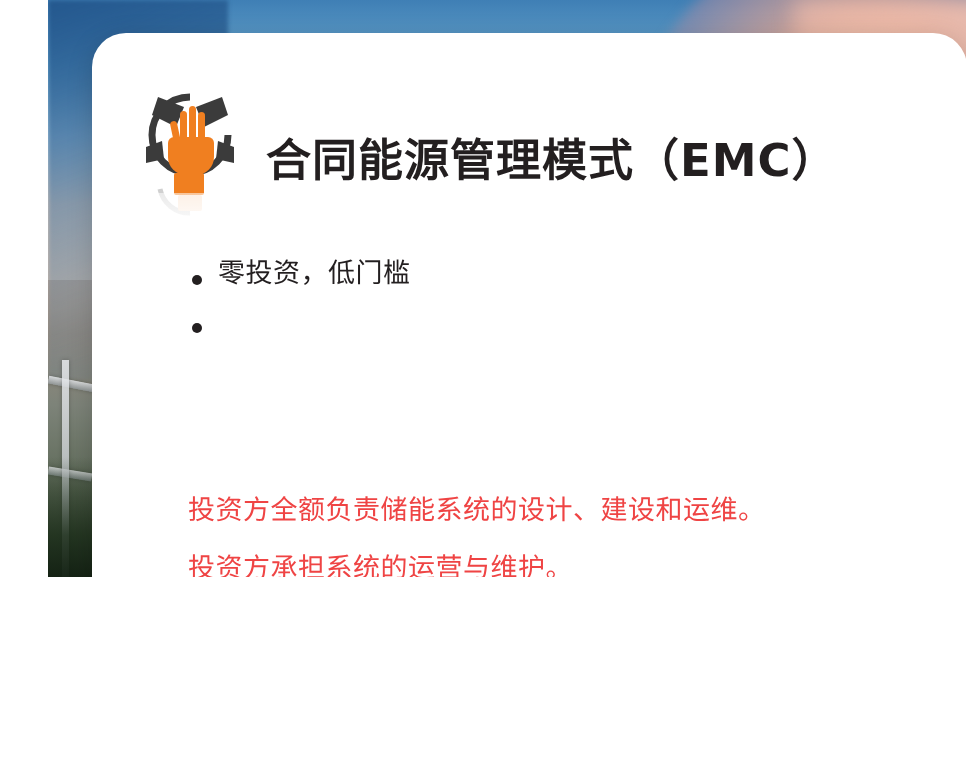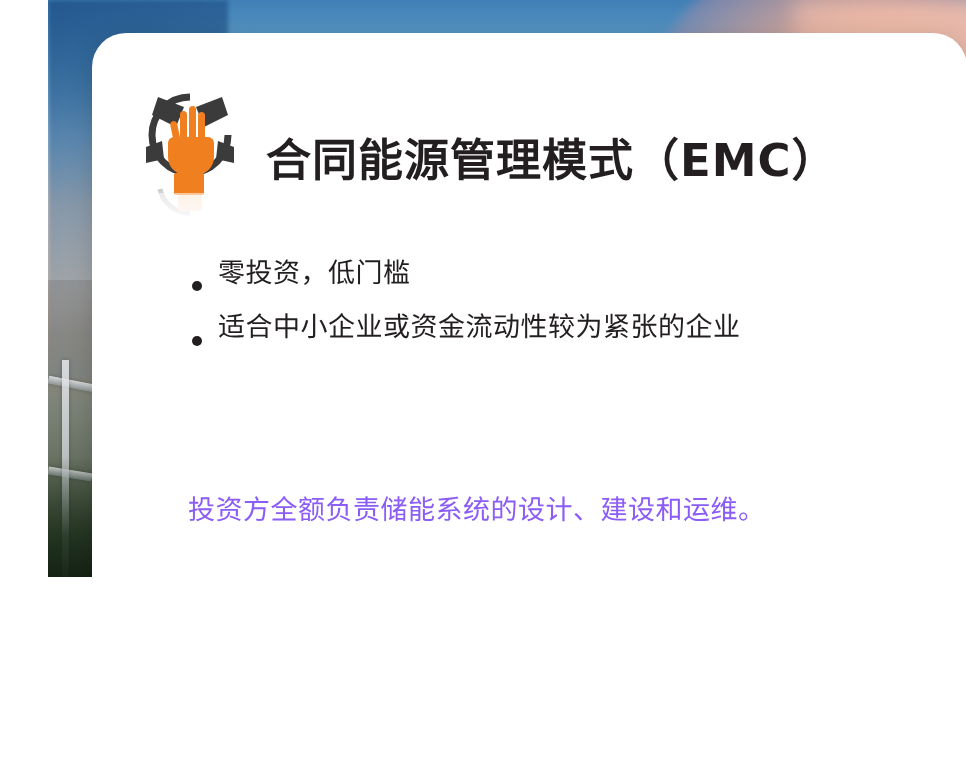--- a/index.html
+++ b/index.html
@@ -133,21 +133,21 @@
 
   
   .bullets {
     position: absolute;
     left: 100px;
     top: 222px;
     width: 740px;
   }
   .bullet-row {
     display: flex;
-    align-items: flex-end;
+    align-items: center;
     margin-bottom: 18px;
   }
   .bullet-dot {
     width: 10px;
     height: 10px;
     border-radius: 50%;
     background: #231f20;
     margin-top: 14px;
     margin-right: 16px;
     flex: 0 0 auto;
@@ -162,21 +162,21 @@
 
   
   .paragraphs {
     position: absolute;
     left: 96px;
     top: 460px;
     width: 760px;
   }
   .para {
     font-size: 27px;
-    color: #8b5cf6;
+    color: #ef4444;
     line-height: 1.25;
     margin-bottom: 24px;
     letter-spacing: .5px;
     font-family: "DejaVu Sans", "Liberation Sans", sans-serif;
   }
   .para:last-child { margin-bottom: 0; }
 </style>
 </head>
 <body>
 
@@ -246,22 +246,22 @@
       <div class="title">合同能源管理模式（EMC）</div>
     </div>
 
     <div class="bullets">
       <div class="bullet-row">
         <span class="bullet-dot"></span>
         <span class="bullet-text">零投资，低门槛</span>
       </div>
       <div class="bullet-row">
         <span class="bullet-dot"></span>
-        <span class="bullet-text">适合中小企业或资金流动性较为紧张的企业</span>
       </div>
     </div>
 
     <div class="paragraphs">
       <div class="para">投资方全额负责储能系统的设计、建设和运维。</div>
+      <div class="para">投资方承担系统的运营与维护。</div>
     </div>
 
   </div>
 </div>
 
 </body></html>

